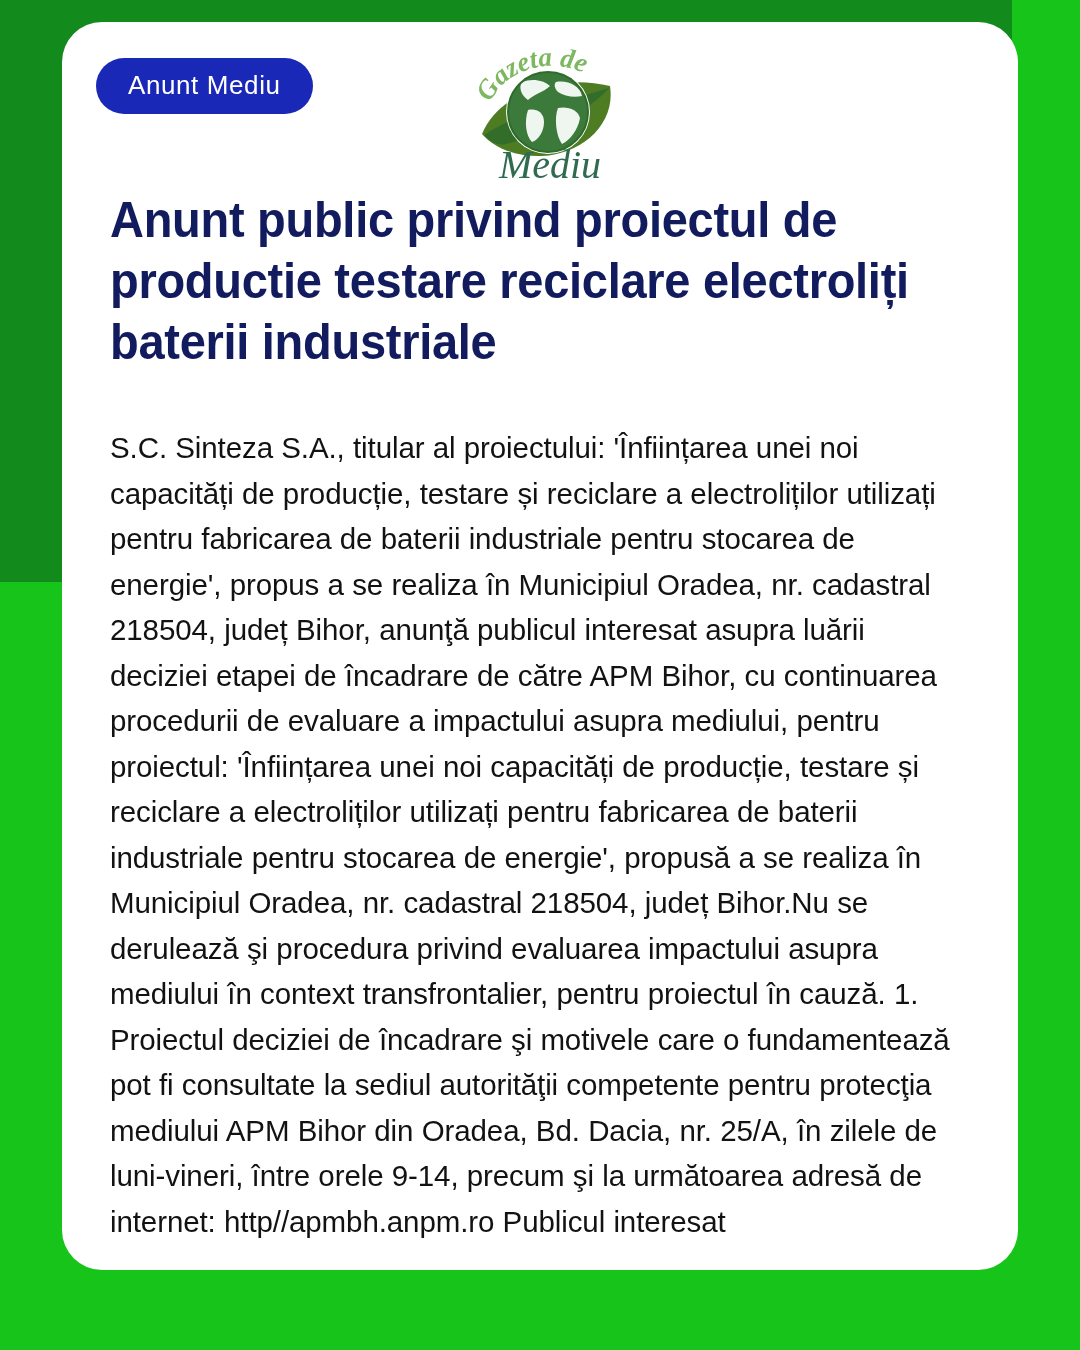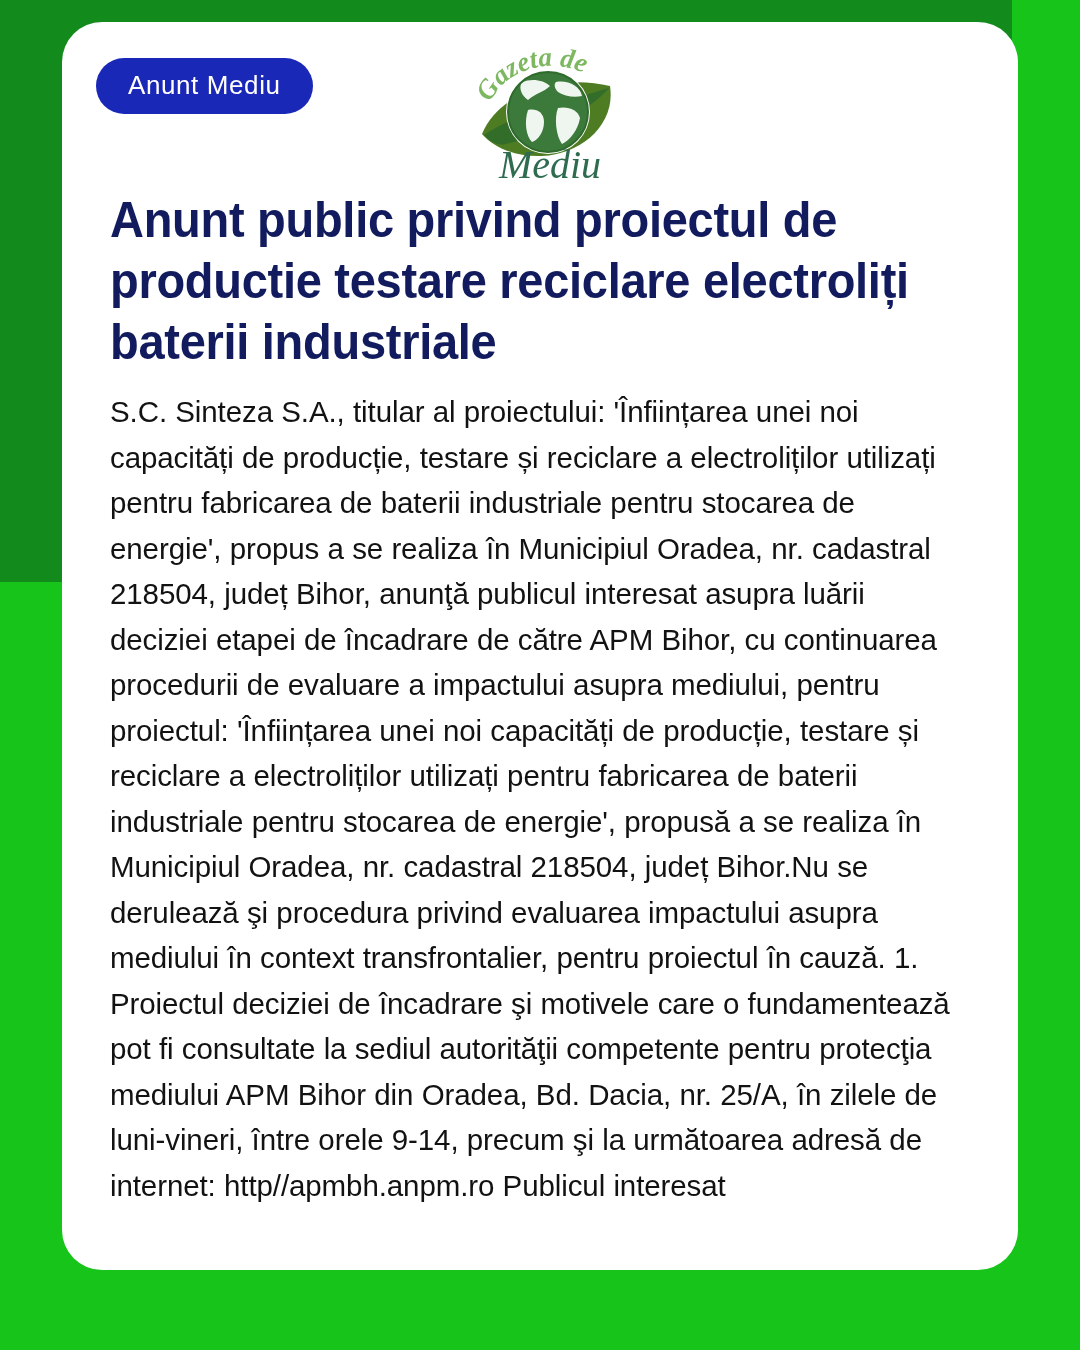--- a/index.html
+++ b/index.html
@@ -80,21 +80,21 @@
     font-weight: bold;
     font-size: 50px;
     line-height: 1.22;
     letter-spacing: -0.3px;
     transform: scaleX(0.94);
     transform-origin: left top;
   }
 
   
   #body-text {
-    margin: 16px 48px 0 48px;
+    margin: 52px 48px 0 48px;
     color: #121212;
     font-family: "Liberation Sans", sans-serif;
     font-size: 29.5px;
     line-height: 45.5px;
     letter-spacing: -0.1px;
     text-align: left;
     word-spacing: 0.2px;
   }
 </style>
 </head>

